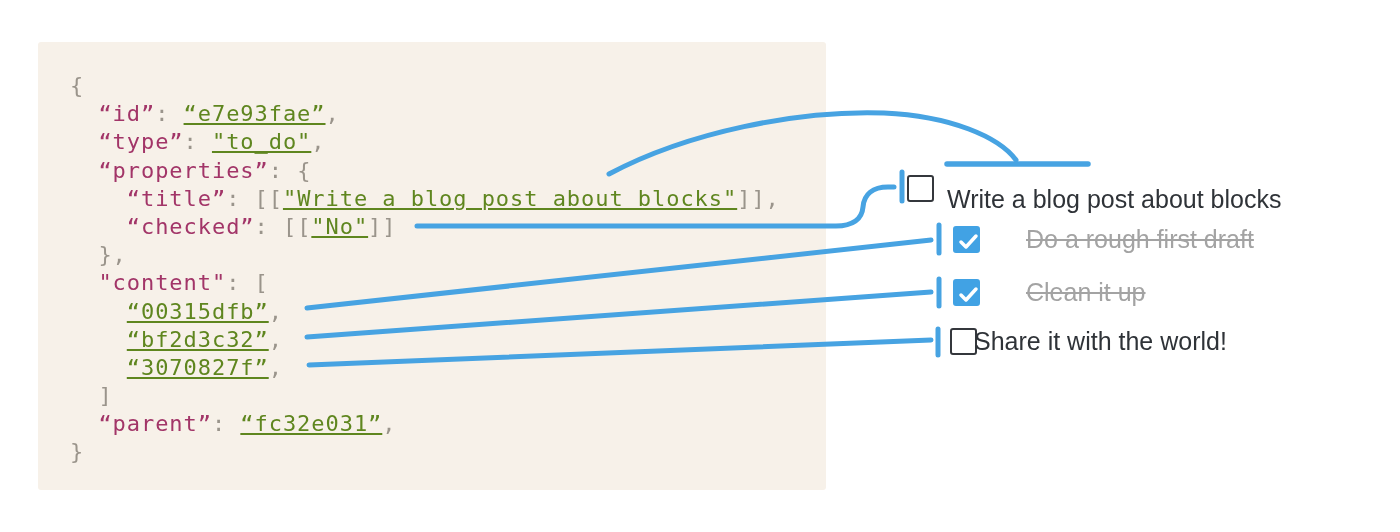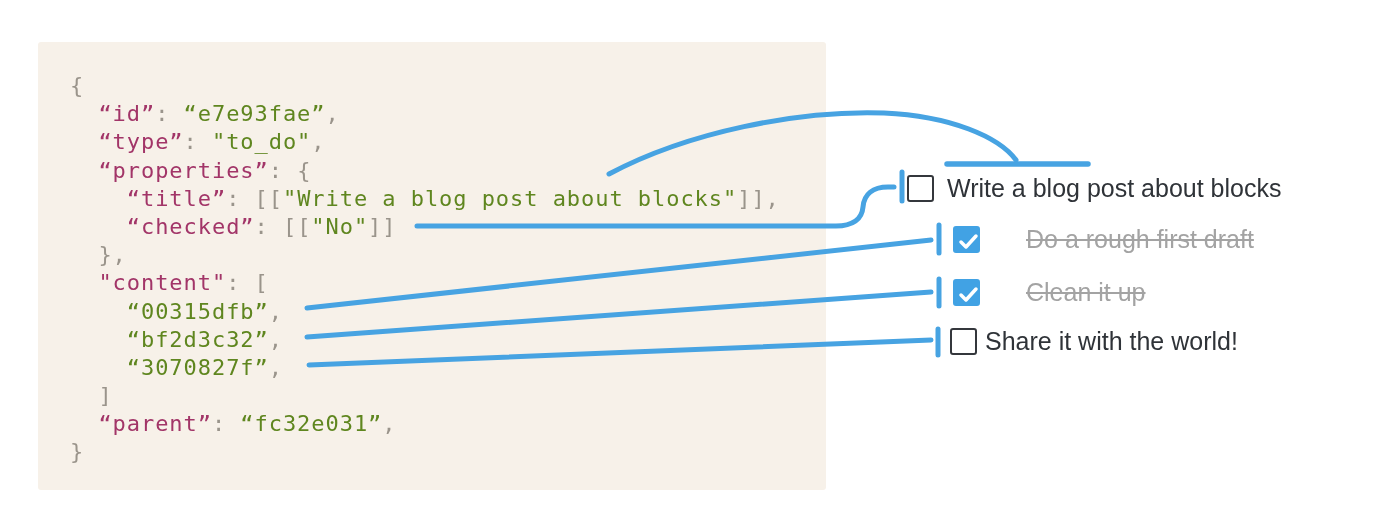--- a/index.html
+++ b/index.html
@@ -34,21 +34,21 @@
     left:32px;top:30px;
     margin:0;
     font-family:"DejaVu Sans Mono", monospace;
     font-size:22px;
     line-height:28.2px;
     letter-spacing:0.95px;
     white-space:pre;
   }
   .code-line{height:28.2px;}
   .tok-k{color:var(--json-key);}
-  .tok-s{color:var(--json-string);}
+  .tok-s{color:var(--json-string);text-decoration:underline;}
   .tok-p{color:var(--json-punctuation);}
   
   .overlay{
     position:absolute;left:0;top:0;width:1400px;height:532px;
     pointer-events:none;
   }
   .conn{
     stroke:var(--accent-blue);
     stroke-width:5;
     fill:none;
@@ -110,21 +110,21 @@
     <path class="conn" d="M 939 279 L 939 306"></path>
 
     <path class="conn" d="M 309 365 L 931 340"></path>
     <path class="conn" d="M 938 329 L 938 355"></path>
   </svg>
 
   <div class="todo-item" style="left:907px;top:175px;">
     <span class="todo-checkbox">
       
     </span>
-    <span class="todo-label" style="left:40px;">Write a blog post about blocks</span>
+    <span class="todo-label" style="left:40px;margin-top:11px;">Write a blog post about blocks</span>
   </div>
 
   <div class="todo-item checked done" style="left:953px;top:226px;">
     <span class="todo-checkbox">
       <svg width="27" height="27" viewBox="0 0 27 27">
         <polyline points="6,14 11,19 21,8" fill="none" stroke="#ffffff" stroke-width="3.5" stroke-linecap="round" stroke-linejoin="round"></polyline>
       </svg>
     </span>
     <span class="todo-label" style="left:37px;">Do a rough first draft</span>
   </div>
@@ -135,16 +135,16 @@
         <polyline points="6,14 11,19 21,8" fill="none" stroke="#ffffff" stroke-width="3.5" stroke-linecap="round" stroke-linejoin="round"></polyline>
       </svg>
     </span>
     <span class="todo-label" style="left:37px;text-align:center;">Clean it up</span>
   </div>
 
   <div class="todo-item" style="left:950px;top:328px;">
     <span class="todo-checkbox">
       
     </span>
-    <span class="todo-label" style="left:35px;text-align:right;">Share it with the world!</span>
+    <span class="todo-label" style="left:24px;text-align:right;">Share it with the world!</span>
   </div>
 
 </div>
 
 </body></html>

